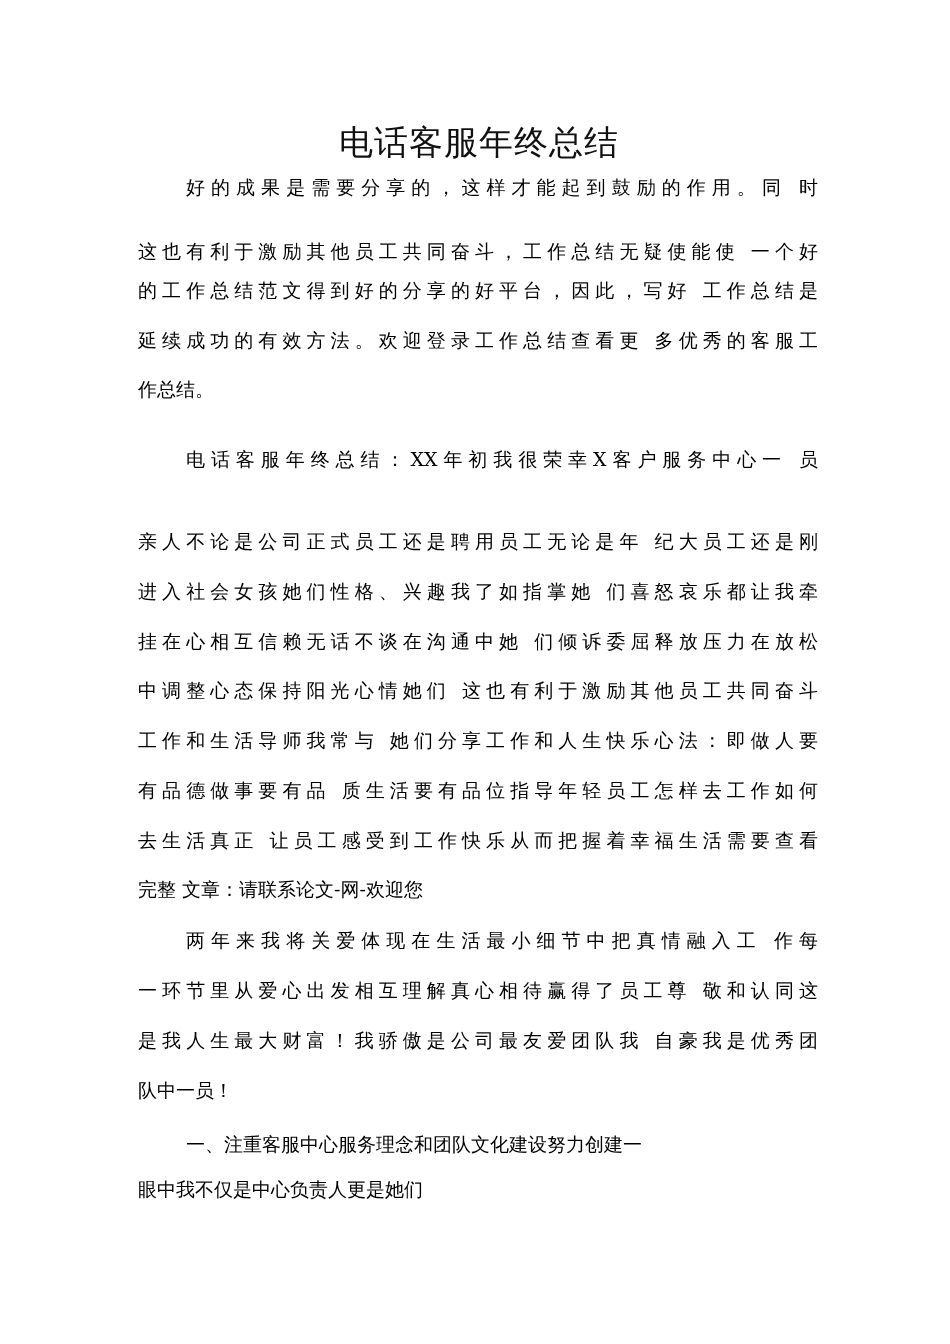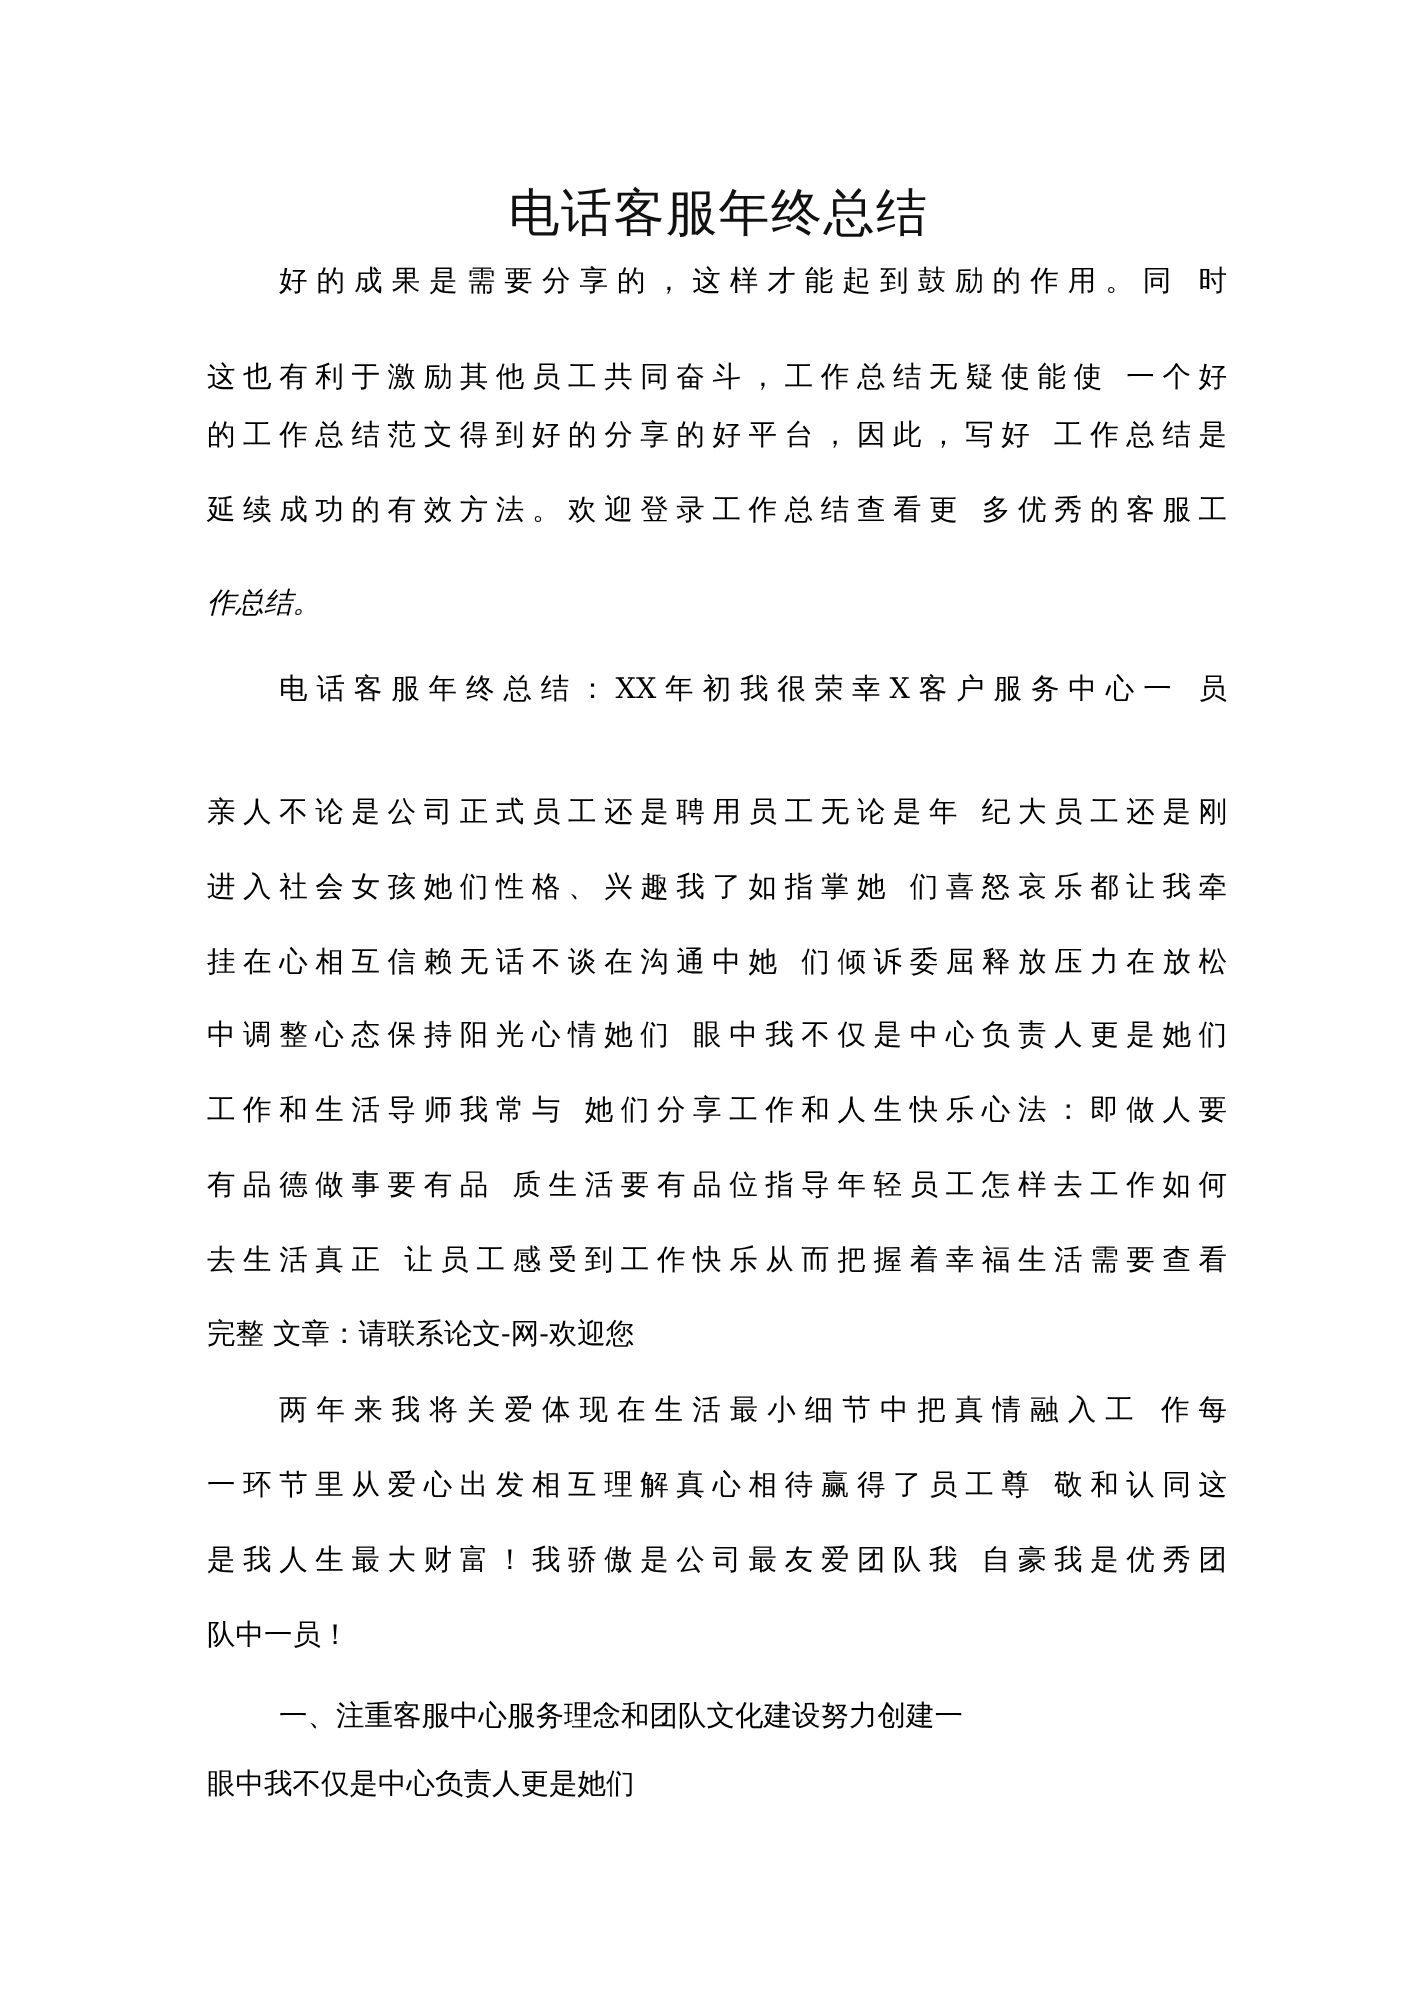--- a/index.html
+++ b/index.html
@@ -56,27 +56,27 @@
 </head>
 <body>
 
 <div class="page">
   <div class="title">电话客服年终总结</div>
 
   <div class="line indent" style="top:171px;">好的成果是需要分享的，这样才能起到鼓励的作用。同 时</div>
   <div class="line" style="top:220px;margin-top:15px;">这也有利于激励其他员工共同奋斗，工作总结无疑使能使 一个好</div>
   <div class="line" style="top:274px;">的工作总结范文得到好的分享的好平台，因此，写好 工作总结是</div>
   <div class="line" style="top:324px;">延续成功的有效方法。欢迎登录工作总结查看更 多优秀的客服工</div>
-  <div class="line last" style="top:386px;font-style:italic;">作总结。</div>
+  <div class="line last" style="top:373px;">作总结。</div>
 
   <div class="line indent" style="top:443px;">电话客服年终总结：XX年初我很荣幸X客户服务中心一 员</div>
   <div class="line" style="top:525px;">亲人不论是公司正式员工还是聘用员工无论是年 纪大员工还是刚</div>
   <div class="line" style="top:575px;">进入社会女孩她们性格、兴趣我了如指掌她 们喜怒哀乐都让我牵</div>
   <div class="line" style="top:625px;">挂在心相互信赖无话不谈在沟通中她 们倾诉委屈释放压力在放松</div>
-  <div class="line" style="top:674px;">中调整心态保持阳光心情她们 眼中我不仅是中心负责人更是她们</div>
+  <div class="line" style="top:674px;">中调整心态保持阳光心情她们 这也有利于激励其他员工共同奋斗</div>
   <div class="line" style="top:724px;">工作和生活导师我常与 她们分享工作和人生快乐心法：即做人要</div>
   <div class="line" style="top:774px;">有品德做事要有品 质生活要有品位指导年轻员工怎样去工作如何</div>
   <div class="line" style="top:824px;">去生活真正 让员工感受到工作快乐从而把握着幸福生活需要查看</div>
   <div class="line last" style="top:873px;">完整 文章：请联系论文-网-欢迎您</div>
 
   <div class="line indent" style="top:924px;">两年来我将关爱体现在生活最小细节中把真情融入工 作每</div>
   <div class="line" style="top:974px;">一环节里从爱心出发相互理解真心相待赢得了员工尊 敬和认同这</div>
   <div class="line" style="top:1024px;">是我人生最大财富！我骄傲是公司最友爱团队我 自豪我是优秀团</div>
   <div class="line last" style="top:1074px;">队中一员！</div>
 

